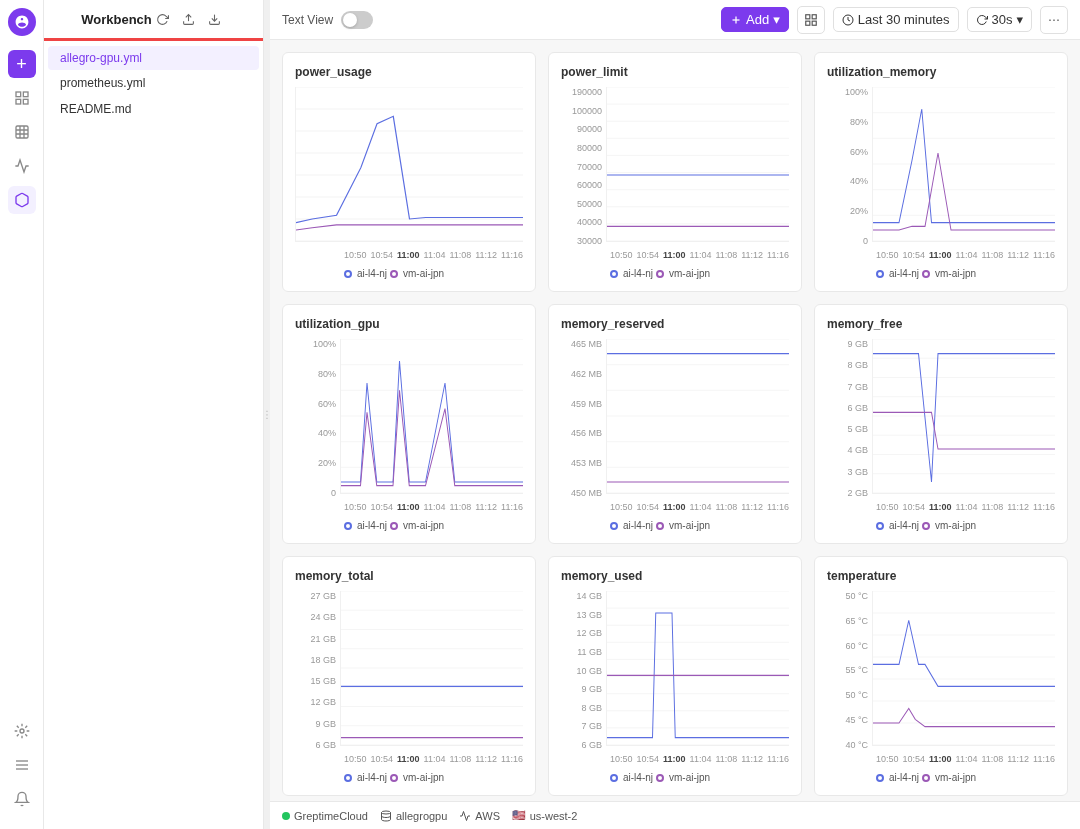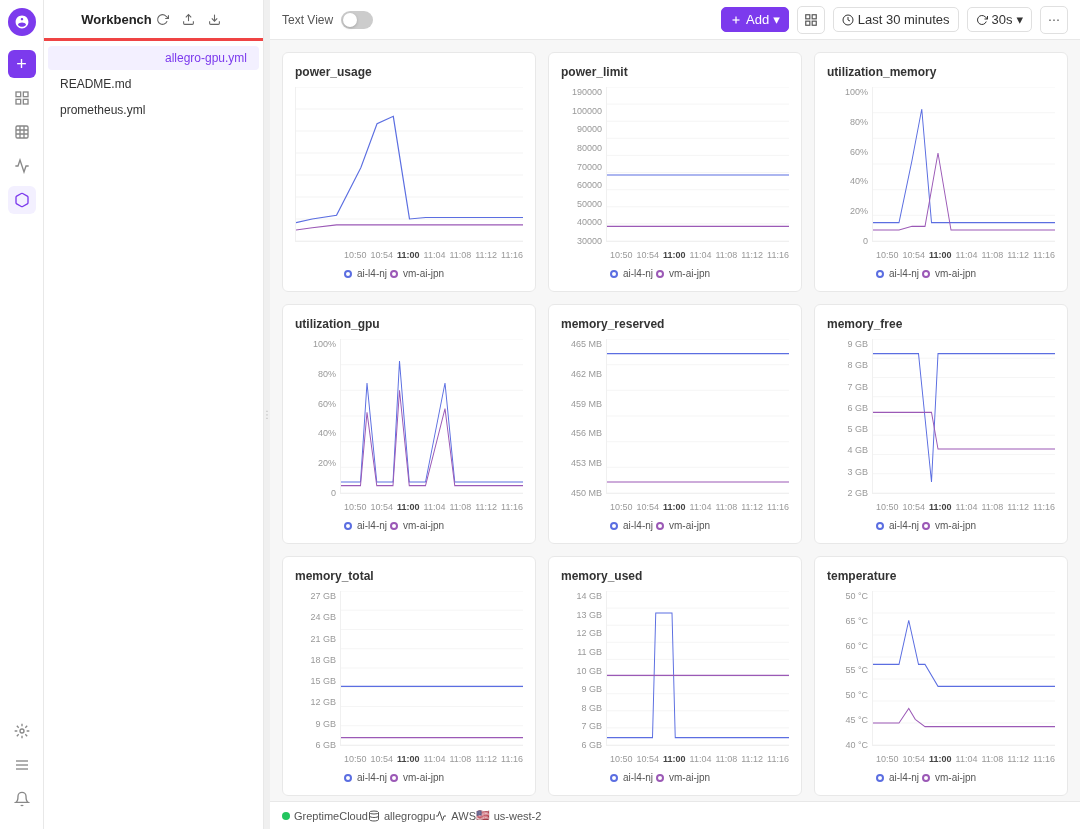--- a/index.html
+++ b/index.html
@@ -18,21 +18,21 @@
     .sidebar-bottom { display: flex; flex-direction: column; align-items: center; gap: 6px; padding-bottom: 8px; }
 
     
     .file-sidebar { width: 220px; background: #fff; border-right: 1px solid #e8e8e8; display: flex; flex-direction: column; overflow: hidden; }
     .file-sidebar-header { display: flex; align-items: center; justify-content: center; padding: 8px 12px; border-bottom: 3px solid #ef4444; }
     .file-sidebar-title { font-size: 13px; font-weight: 600; color: #222; }
     .file-sidebar-actions { display: flex; gap: 4px; }
     .file-action-btn { width: 22px; height: 22px; display: flex; align-items: center; justify-content: center; cursor: pointer; color: #666; border-radius: 4px; }
     .file-list { flex: 1; overflow-y: auto; padding: 4px 0; }
     .file-item { display: flex; align-items: center; justify-content: space-between; padding: 5px 12px; cursor: pointer; border-radius: 4px; margin: 1px 4px; }
-    .file-item.active { background: #f3f0ff; justify-content: flex-end; }
+    .file-item.active { background: #f3f0ff; }
     .file-item-name { font-size: 12px; color: #7c3aed; }
     .file-item.active .file-item-name { color: #7c3aed; font-weight: 500; }
     .file-item:not(.active) .file-item-name { color: #333; }
     .file-item-more { color: #999; font-size: 14px; visibility: hidden; }
 
     
     .main-content { flex: 1; display: flex; flex-direction: column; overflow: hidden; background: #f7f7f7; }
     
     
     .toolbar { height: 40px; background: #fff; border-bottom: 1px solid #e8e8e8; display: flex; align-items: center; justify-content: space-between; padding: 0 12px; flex-shrink: 0; }
@@ -57,21 +57,21 @@
     .chart-x-axis { display: flex; justify-content: space-between; margin-top: 4px; padding-left: 49px; }
     .chart-x-label { font-size: 9px; color: #999; }
     .chart-legend { display: flex; flex-direction: row; gap: 3px; margin-top: 8px; padding-left: 49px; }
     .legend-item { display: flex; align-items: center; gap: 5px; }
     .legend-dot { width: 8px; height: 8px; border-radius: 50%; border: 2px solid; }
     .legend-dot.blue { border-color: #5b6ee1; background: transparent; }
     .legend-dot.purple { border-color: #9b59b6; background: transparent; }
     .legend-text { font-size: 10px; color: #555; }
 
     
-    .status-bar { height: 28px; background: #fff; border-top: 1px solid #e8e8e8; display: flex; align-items: center; padding: 0 12px; flex-shrink: 0; }
+    .status-bar { height: 28px; background: #fff; border-top: 1px solid #e8e8e8; display: flex; align-items: center; padding: 0 12px; gap: 12px; flex-shrink: 0; }
     .status-item { display: flex; align-items: center; gap: 4px; font-size: 11px; color: #555; }
     .status-dot { width: 8px; height: 8px; border-radius: 50%; }
     .status-dot.green { background: #22c55e; }
 
     svg.chart-svg { width: 100%; height: 100%; }
     .grid-line { stroke: #f0f0f0; stroke-width: 1; }
     .chart-line-blue { stroke: #5b6ee1; stroke-width: 1.5; fill: none; }
     .chart-line-purple { stroke: #9b59b6; stroke-width: 1.5; fill: none; }
 
     .resize-handle { width: 6px; background: #f0f0f0; cursor: col-resize; display: flex; align-items: center; justify-content: center; color: #bbb; font-size: 10px; }
@@ -159,25 +159,25 @@
               <line x1="12" y1="15" x2="12" y2="3"></line>
             </svg>
         </div>
       </div>
     </div>
     <div class="file-list">
       <div class="file-item active">
         <span class="file-item-name">allegro-gpu.yml</span>
       </div>
       <div class="file-item">
+        <span class="file-item-name">prometheus.yml</span>
+      </div>
+      <div class="file-item">
         <span class="file-item-name">README.md</span>
         <span class="file-item-more">⋯</span>
-      </div>
-      <div class="file-item">
-        <span class="file-item-name">prometheus.yml</span>
       </div>
     </div>
   </div>
 
   <div class="resize-handle">⋮</div>
 
   <div class="main-content">
 
     <div class="toolbar">
       <div class="toolbar-left">

